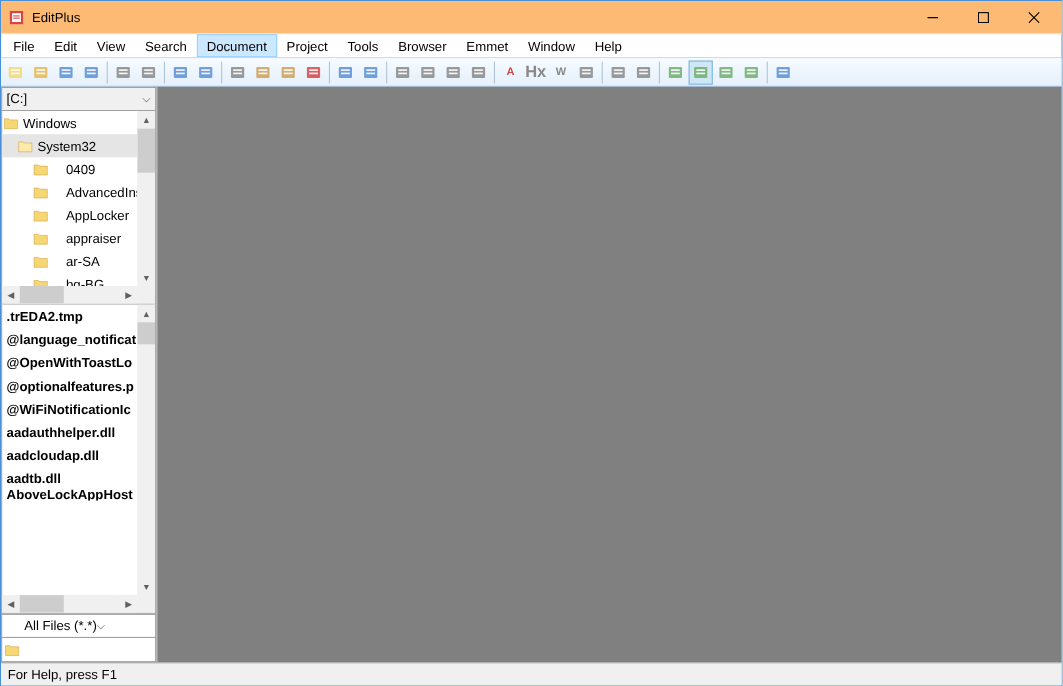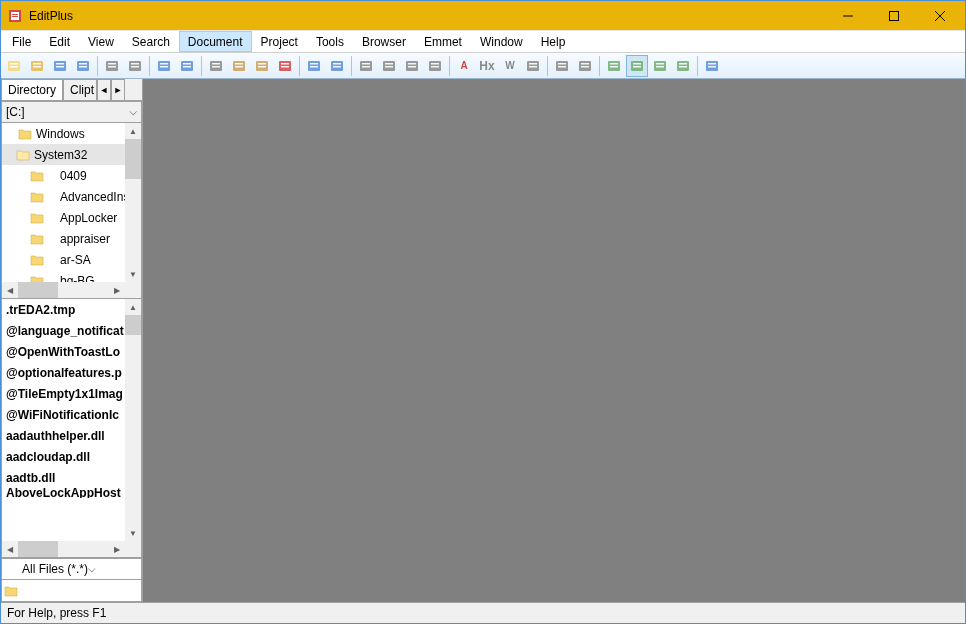--- a/index.html
+++ b/index.html
@@ -1,18 +1,18 @@
 <!DOCTYPE html>
 <html><head>
 <meta charset="utf-8">
 <style>
 * { box-sizing: border-box; margin: 0; padding: 0; font-family: "Segoe UI", Tahoma, sans-serif; font-size: 12px; }
 html, body { width: 966px; height: 624px; overflow: hidden; background: #fff; }
 .window { width: 966px; height: 624px; border: 1px solid #4a90d9; display: flex; flex-direction: column; background: #fff;}
-.titlebar { height: 30px; background: #eab308; display: flex; align-items: center; padding: 0 2px; border-bottom: 1px solid #e5e5e5;}
+.titlebar { height: 30px; background: #fdba74; display: flex; align-items: center; padding: 0 2px; border-bottom: 1px solid #e5e5e5;}
 .titlebar .app-icon { width:16px; height:16px; margin-left:4px; margin-right:6px; }
 .titlebar .title { flex: 1; font-size: 12px; color: #000; }
 .win-btns { display:flex; }
 .win-btn { width:46px; height:30px; display:flex; align-items:center; justify-content:center; }
 .menubar { height: 22px; display:flex; align-items:stretch; padding: 0 2px; border-bottom:1px solid #d0d0d0;}
 .menu-item { padding: 3px 9px; font-size:12px; display:flex; align-items:center; }
 .menu-item.active { background:#cce8ff; border:1px solid #99d1ff; padding:2px 8px; }
 .toolbar { height: 26px; background: linear-gradient(#f6fbff,#e4f0fb); border-bottom:1px solid #9db7d1; display:flex; align-items:center; padding:0 2px; gap:1px;}
 .tb-btn { width:22px; height:22px; display:flex; align-items:center; justify-content:center; border:1px solid transparent; }
 .tb-sep { width:1px; height:20px; background:#b0c4d8; margin:0 2px;}
@@ -20,21 +20,21 @@
 .body-area { flex:1; display:flex; min-height:0;}
 .sidebar { width:142px; background:#f0f0f0; display:flex; flex-direction:column; border-right:1px solid #a0a0a0;}
 .sidetabs { height:22px; display:flex; align-items:stretch; background:#f0f0f0; border-bottom:1px solid #a0a0a0;}
 .sidetab { border:1px solid #a0a0a0; border-bottom:none; background:#fff; padding:2px 6px; font-size:12px; display:flex; align-items:center;}
 .sidetab.inactive{ background:#f0f0f0;}
 .tab-scroll{ display:flex;}
 .tab-scroll-btn{ width:14px; border:1px solid #a0a0a0; border-bottom:none; background:#f0f0f0; display:flex; align-items:center; justify-content:center; font-size:9px;}
 .drive-combo { height:22px; margin:0; border:1px solid #a0a0a0; background:#f0f0f0; display:flex; align-items:center; padding:0 4px; justify-content:space-between;}
 .dir-pane { flex:0 0 176px; background:#fff; border:1px solid #a0a0a0; border-top:none; overflow:hidden; position:relative;}
 .dir-list{ position:absolute; top:0; left:0; right:16px; bottom:16px; overflow:hidden;}
-.dir-item{ display:flex; align-items:center; height:21px; padding-left:16px; gap:4px; white-space:nowrap;}
+.dir-item{ display:flex; align-items:center; height:21px; padding-left:1px; gap:4px; white-space:nowrap;}
 .dir-item.level1{padding-left:14px;align-items:center;}
 .dir-item.level2{padding-left:28px;gap:16px;}
 .dir-item.selected{ background:#e5e5e5;}
 .vscroll{ position:absolute; top:0; right:0; width:16px; bottom:16px; background:#f0f0f0; display:flex; flex-direction:column;}
 .hscroll{ position:absolute; left:0; right:16px; bottom:0; height:16px; background:#f0f0f0; display:flex;}
 .scroll-btn{ width:16px; height:16px; background:#f0f0f0; border:none; display:flex; align-items:center; justify-content:center; font-size:8px; color:#606060;}
 .scroll-track{ flex:1; background:#f0f0f0;}
 .scroll-thumb{ background:#cdcdcd; }
 .file-pane { flex:1; background:#fff; border:1px solid #a0a0a0; border-top:none; overflow:hidden; position:relative; min-height:0;}
 .file-list{position:absolute; top:0; left:0; right:16px; bottom:16px; overflow:hidden;}
@@ -226,21 +226,21 @@
           <rect x="2" y="3" width="12" height="10" fill="#888" opacity="0.85" rx="1"></rect>
           <rect x="4" y="5" width="8" height="1.5" fill="#fff" opacity="0.9"></rect>
           <rect x="4" y="8" width="8" height="1.5" fill="#fff" opacity="0.9"></rect>
         </svg>
       </div>
       <div class="tb-sep"></div>
       <div class="tb-btn">
         <span style="font-size:10px;font-weight:bold;color:#d64545">A</span>
       </div>
       <div class="tb-btn">
-        <span style="font-size:12px;font-weight:bold;color:#888">Hx</span>
+        <span style="font-size:15px;font-weight:bold;color:#888">Hx</span>
       </div>
       <div class="tb-btn">
         <span style="font-size:10px;font-weight:bold;color:#888">W</span>
       </div>
       <div class="tb-btn">
         <svg width="16" height="16">
           <rect x="2" y="3" width="12" height="10" fill="#888" opacity="0.85" rx="1"></rect>
           <rect x="4" y="5" width="8" height="1.5" fill="#fff" opacity="0.9"></rect>
           <rect x="4" y="8" width="8" height="1.5" fill="#fff" opacity="0.9"></rect>
         </svg>
@@ -294,28 +294,20 @@
         <svg width="16" height="16">
           <rect x="2" y="3" width="12" height="10" fill="#5a8fd6" opacity="0.85" rx="1"></rect>
           <rect x="4" y="5" width="8" height="1.5" fill="#fff" opacity="0.9"></rect>
           <rect x="4" y="8" width="8" height="1.5" fill="#fff" opacity="0.9"></rect>
         </svg>
       </div>
     </div>
 
   <div class="body-area">
     <div class="sidebar">
-      <div class="sidetabs">
-        <div class="sidetab">Directory</div>
-        <div class="sidetab inactive" style="overflow:hidden;max-width:34px;">Clipt</div>
-        <div class="tab-scroll">
-          <div class="tab-scroll-btn">◄</div>
-          <div class="tab-scroll-btn">►</div>
-        </div>
-      </div>
       <div class="drive-combo">
         <span>[C:]</span>
         <span class="chevron">⌵</span>
       </div>
       <div class="dir-pane">
         <div class="dir-list" id="dir-list">
             <div class="dir-item level0">
               <span class="folder-icon">
                 <svg width="14" height="12">
                   <path d="M1 2h4l1 1h7v8H1z" fill="#f7d774" stroke="#caa03f" stroke-width="0.5"></path>
@@ -395,21 +387,20 @@
           <div class="scroll-btn">▶</div>
         </div>
         <div class="corner"></div>
       </div>
       <div class="file-pane">
         <div class="file-list" id="file-list">
             <div class="file-item">.trEDA2.tmp</div>
             <div class="file-item">@language_notificat</div>
             <div class="file-item">@OpenWithToastLo</div>
             <div class="file-item">@optionalfeatures.p</div>
-            <div class="file-item">@TileEmpty1x1Imag</div>
             <div class="file-item">@WiFiNotificationIc</div>
             <div class="file-item">aadauthhelper.dll</div>
             <div class="file-item">aadcloudap.dll</div>
             <div class="file-item">aadtb.dll</div>
             <div class="file-item" style="height: 10px; overflow: hidden;">AboveLockAppHost</div>
           </div>
         <div class="vscroll">
           <div class="scroll-btn">▲</div>
           <div class="scroll-track">
               <div class="scroll-thumb" style="height:20px;"></div>

